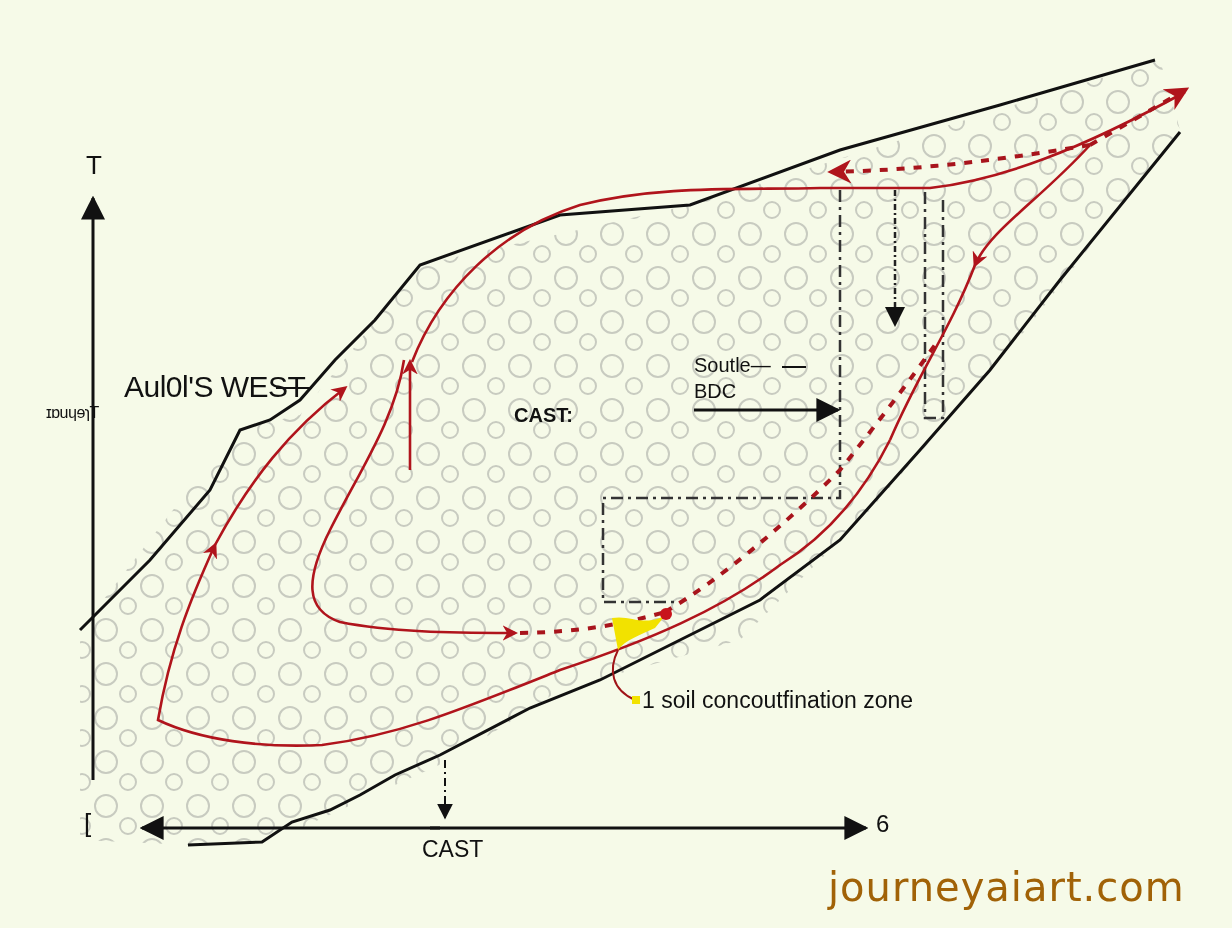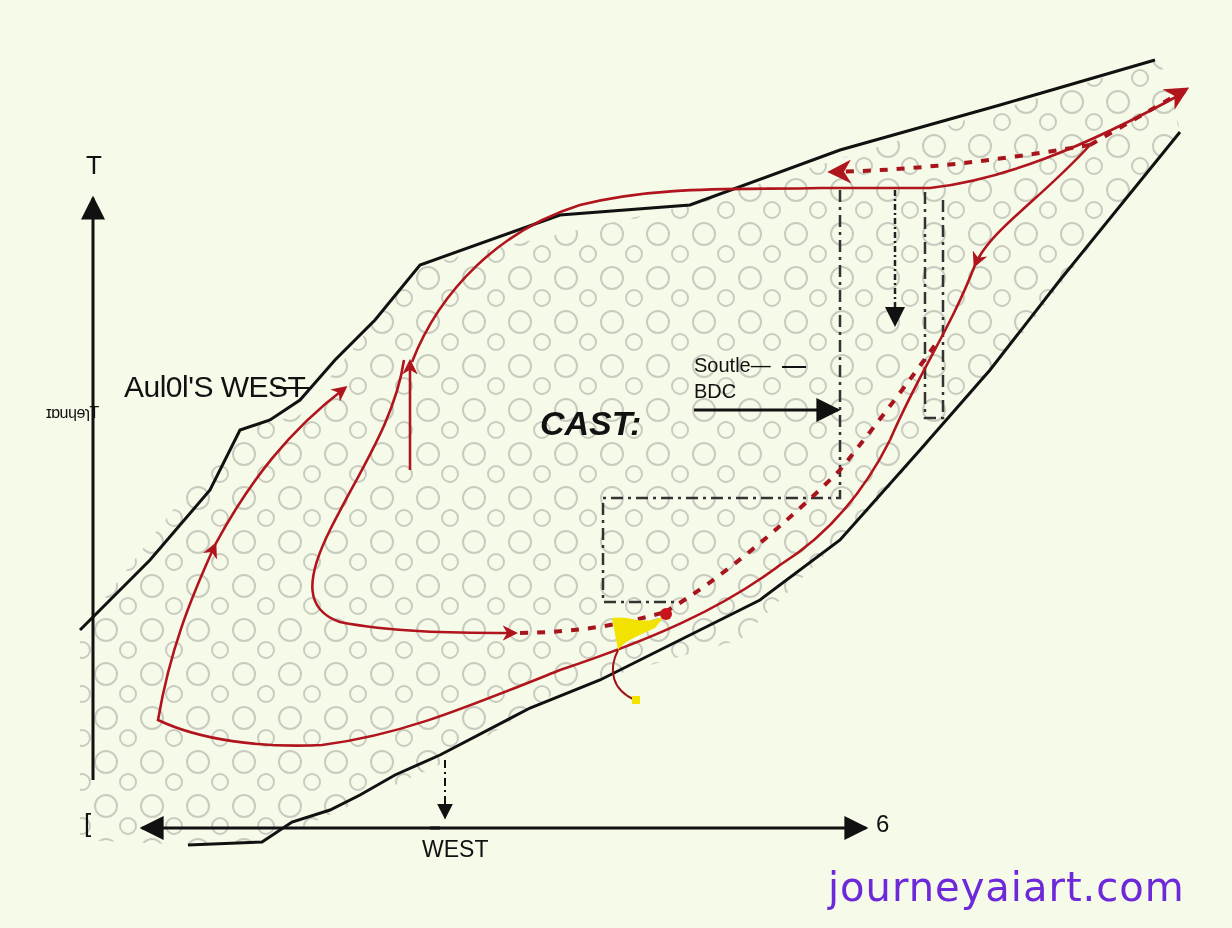--- a/index.html
+++ b/index.html
@@ -5,24 +5,24 @@
   html, body { margin:0; padding:0; }
   body { width:1232px; height:928px; background:#f6fae8; overflow:hidden; position:relative; font-family:"Liberation Sans", sans-serif; }
   #diagram { position:absolute; left:0; top:0; width:1232px; height:928px; }
   .lbl { position:absolute; color:#111; font-family:"Liberation Sans", sans-serif; white-space:nowrap; }
   .axis-top { left:86px; top:150px; font-size:26px; }
   .axis-bottom-left { left:84px; top:808px; font-size:26px; }
   .axis-right { left:876px; top:810px; font-size:24px; }
   .west { left:124px; top:370px; font-size:30px; letter-spacing:-0.5px; }
   .mirror { left:46px; top:404px; font-size:16px; letter-spacing:-0.5px; }
   .source { left:694px; top:352px; font-size:20px; line-height:26px; }
-  .cast { left:540px; top:404px; font-size:34px; font-weight:bold;font-style:italic; }
+  .cast { left:514px; top:404px; font-size:20px; font-weight:bold; }
   .zone { left:642px; top:686px; font-size:23px; line-height:29px; }
   .rcut { left:422px; top:836px; font-size:23px; }
-  .watermark { left:828px; top:864px; font-size:40px; color:#6d28d9; letter-spacing:1px; font-family:"DejaVu Sans", sans-serif; font-weight:normal; }
+  .watermark { left:828px; top:864px; font-size:40px; color:#a16207; letter-spacing:1px; font-family:"DejaVu Sans", sans-serif; font-weight:normal; }
 </style>
 </head>
 <body>
 
 <svg id="diagram" viewBox="0 0 1232 928" xmlns="http://www.w3.org/2000/svg">
   <defs>
     <marker id="blk" viewBox="0 0 10 10" refX="9" refY="5" markerWidth="8" markerHeight="8" orient="auto-start-reverse">
       <path d="M0,0 L10,5 L0,10 z" fill="#111"></path>
     </marker>
     <marker id="red" viewBox="0 0 10 10" refX="8" refY="5" markerWidth="6" markerHeight="6" orient="auto-start-reverse">
@@ -88,15 +88,16 @@
 <div class="lbl axis-bottom-left">[</div>
 <div class="lbl axis-right">6</div>
 <div class="lbl west">Aul0l'S WEST</div>
 <div class="lbl mirror">ɪɒuɥɘɿT</div>
 <div class="lbl source">
   <div>Soutle—</div>
   <div>BDC</div>
 </div>
 <div class="lbl cast">CAST:</div>
 <div class="lbl zone">
+  <div>1 soil concoutfination zone</div>
 </div>
-<div class="lbl rcut">WEST</div>
+<div class="lbl rcut">CAST</div>
 <div class="lbl watermark">journeyaiart.com</div>
 
 </body></html>

